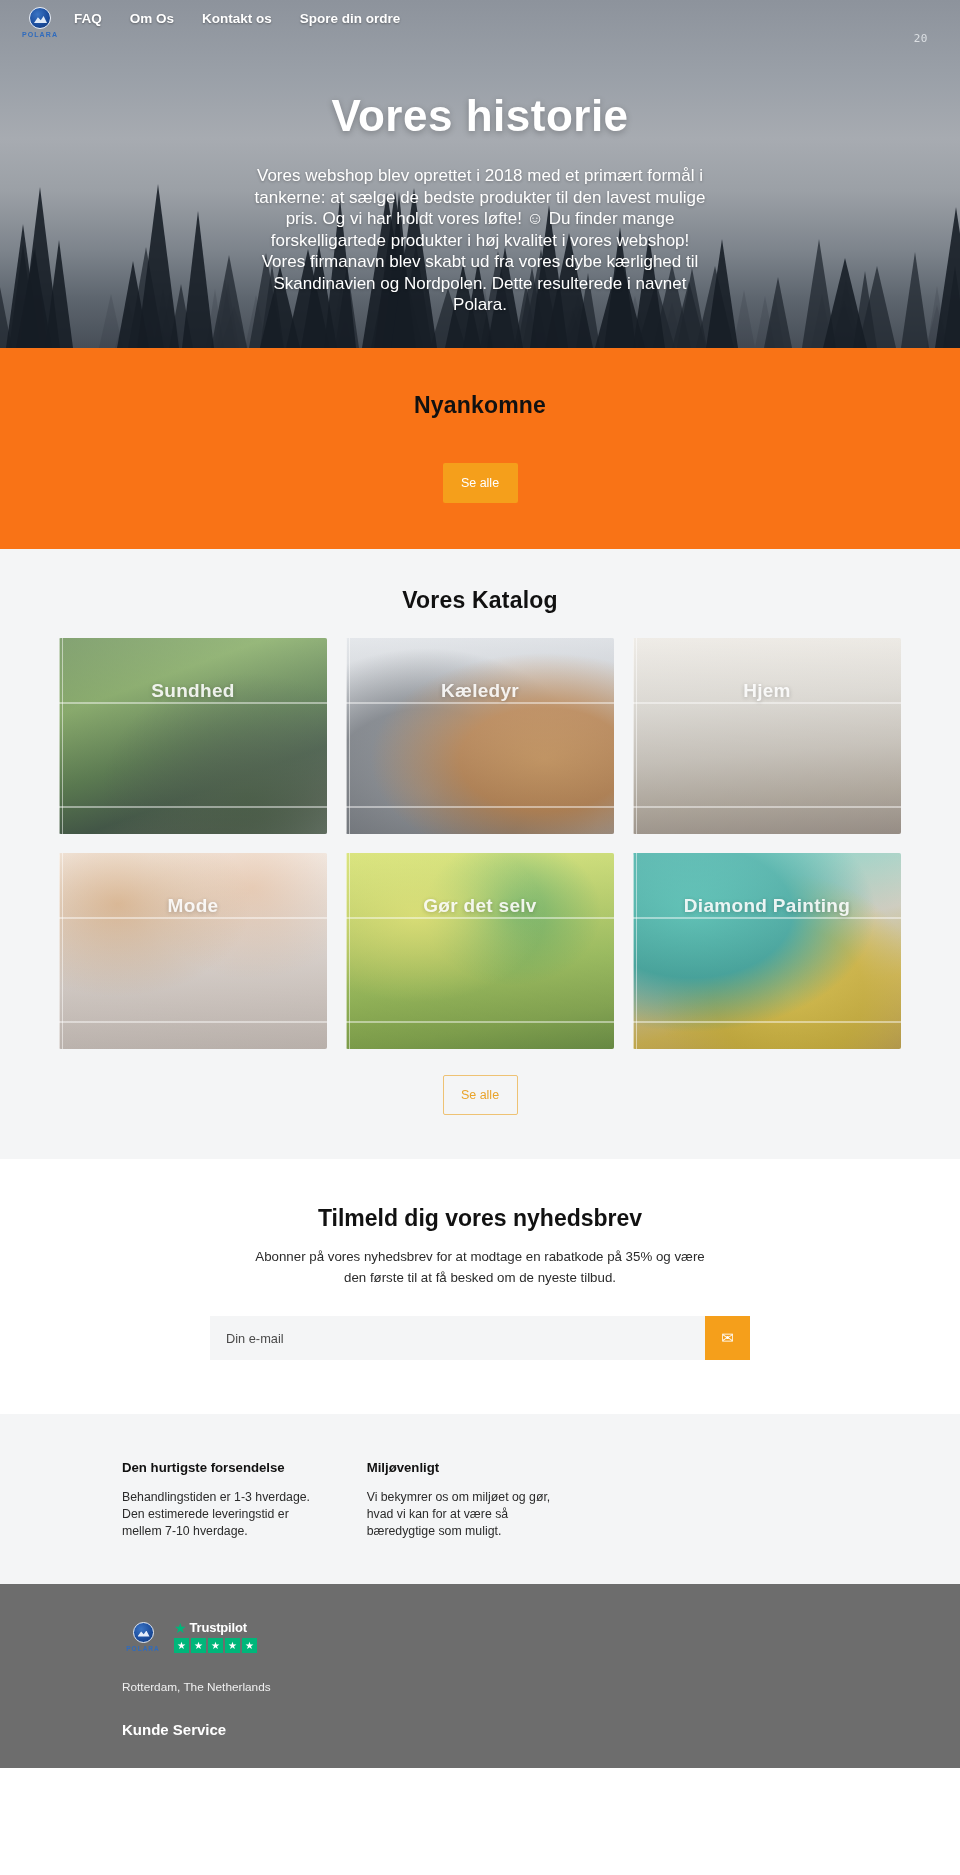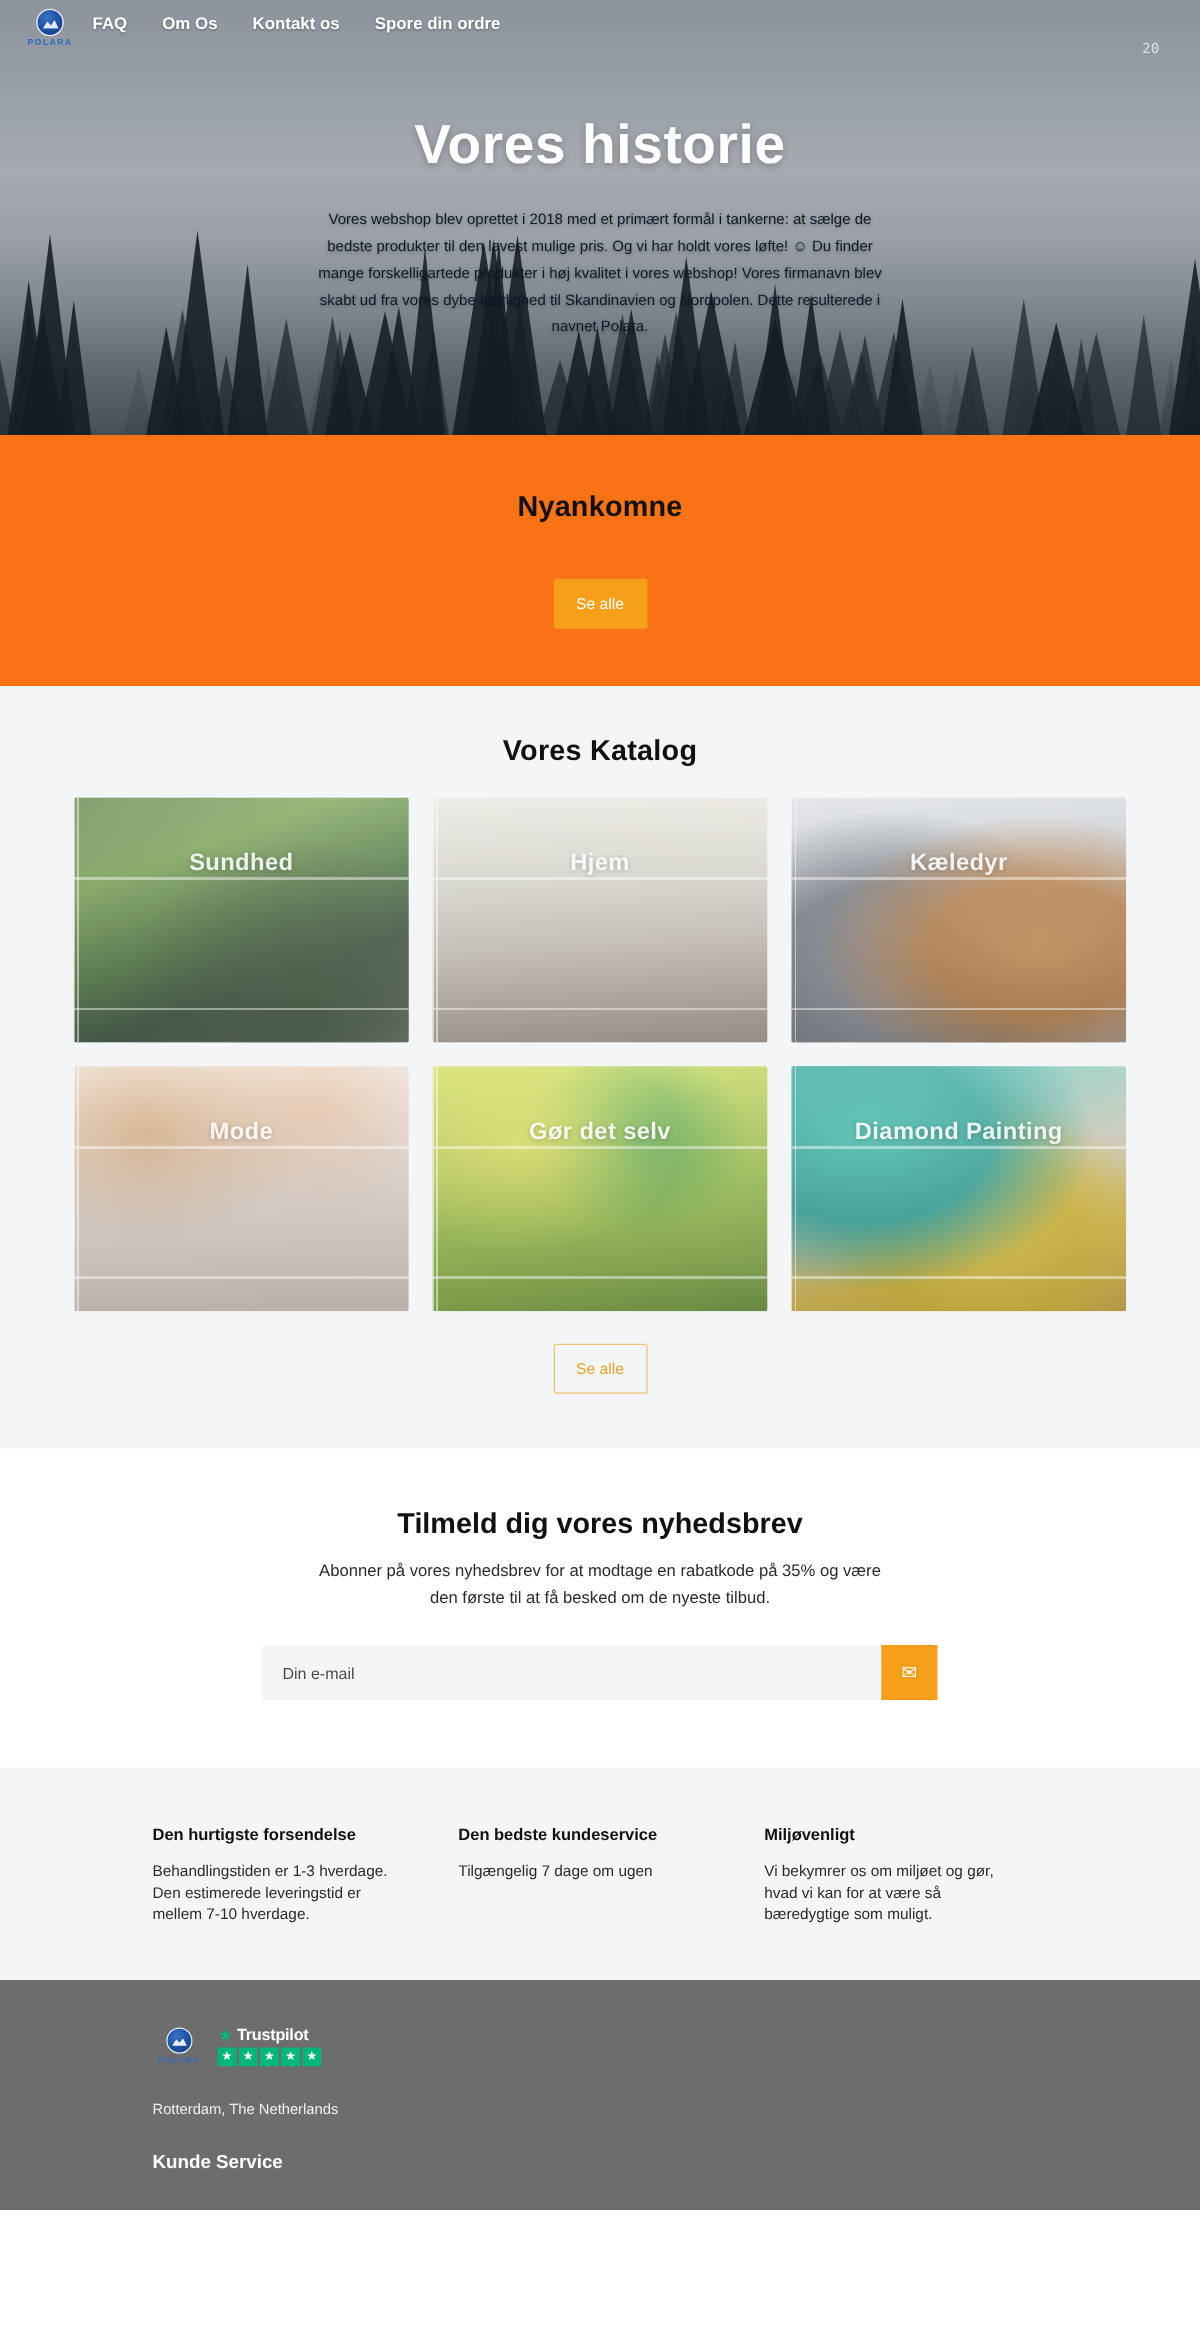--- a/index.html
+++ b/index.html
@@ -126,22 +126,22 @@
     font-size: 44px;
     font-weight: 700;
     letter-spacing: .5px;
     margin-top: 45px;
     text-shadow: 0 2px 6px rgba(0,0,0,.25);
   }
   .hero-body {
     width: 456px;
     margin: 24px auto 0;
     text-align: center;
-    color: #0f172a;
-    font-size: 12px;
+    color: #ffffff;
+    font-size: 17px;
     line-height: 21.5px;
     text-shadow: 0 1px 3px rgba(0,0,0,.3);
   }
 
   
   .section-white { background: #f97316; padding: 44px 0 46px; }
   .section-gray  { background: #f4f5f6; padding: 38px 0 44px; }
   .section-title {
     text-align: center;
     font-size: 23px;
@@ -496,30 +496,30 @@
   <h2 class="section-title">Vores Katalog</h2>
 
   <div class="catalog-grid" id="catalog-grid">
       <div class="cat-tile">
         <div class="cat-img img-sundhed"></div>
         <div class="cat-veil"></div>
         <div class="cat-lines"></div>
         <div class="cat-label">Sundhed</div>
       </div>
       <div class="cat-tile">
+        <div class="cat-img img-kaeledyr"></div>
+        <div class="cat-veil"></div>
+        <div class="cat-lines"></div>
+        <div class="cat-label">Kæledyr</div>
+      </div>
+      <div class="cat-tile">
         <div class="cat-img img-hjem"></div>
         <div class="cat-veil"></div>
         <div class="cat-lines"></div>
         <div class="cat-label">Hjem</div>
-      </div>
-      <div class="cat-tile">
-        <div class="cat-img img-kaeledyr"></div>
-        <div class="cat-veil"></div>
-        <div class="cat-lines"></div>
-        <div class="cat-label">Kæledyr</div>
       </div>
       <div class="cat-tile">
         <div class="cat-img img-mode"></div>
         <div class="cat-veil"></div>
         <div class="cat-lines"></div>
         <div class="cat-label">Mode</div>
       </div>
       <div class="cat-tile">
         <div class="cat-img img-gds"></div>
         <div class="cat-veil"></div>
@@ -548,24 +548,20 @@
       <span>✉</span>
     </button>
   </form>
 </section>
 
 <section class="features">
   <div class="features-inner" id="features-inner">
       <div>
         <div class="feat-h">Den hurtigste forsendelse</div>
         <div class="feat-p">Behandlingstiden er 1-3 hverdage. Den estimerede leveringstid er mellem 7-10 hverdage.</div>
-      </div>
-      <div>
-        <div class="feat-h">Den bedste kundeservice</div>
-        <div class="feat-p">Tilgængelig 7 dage om ugen</div>
       </div>
       <div>
         <div class="feat-h">Miljøvenligt</div>
         <div class="feat-p">Vi bekymrer os om miljøet og gør, hvad vi kan for at være så bæredygtige som muligt.</div>
       </div>
     </div>
 </section>
 
 <footer class="footer">
   <div class="footer-inner">

